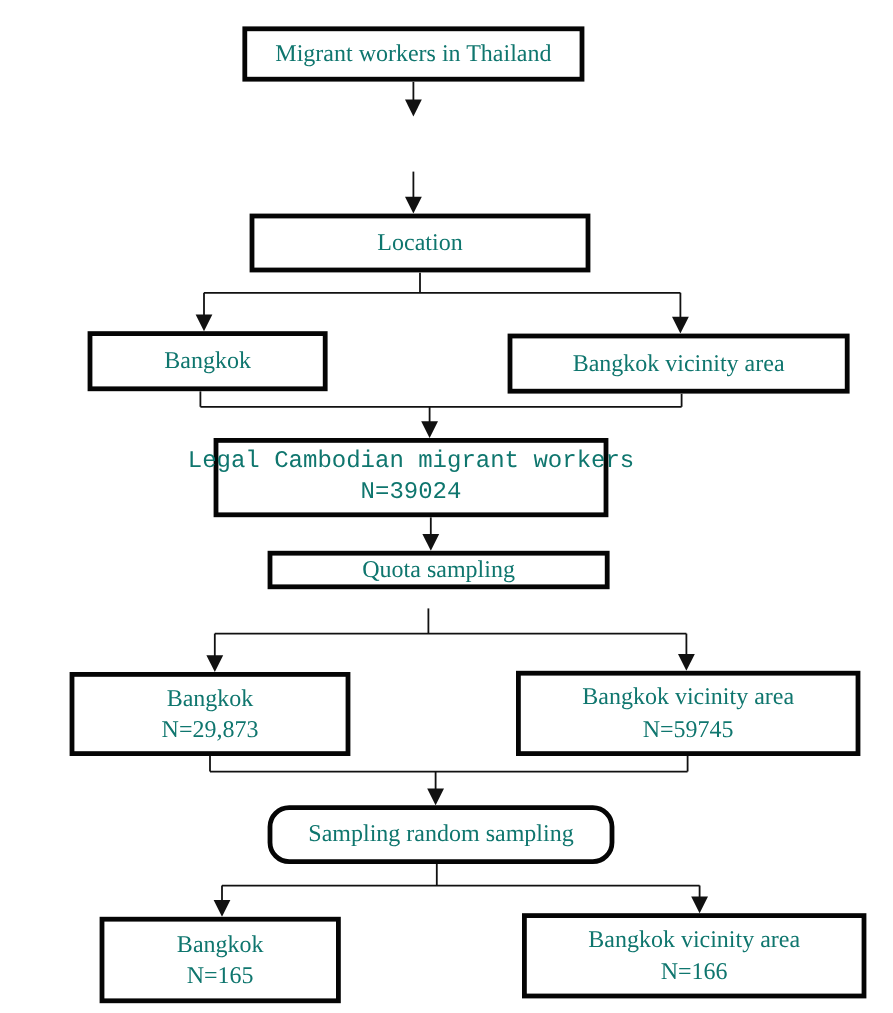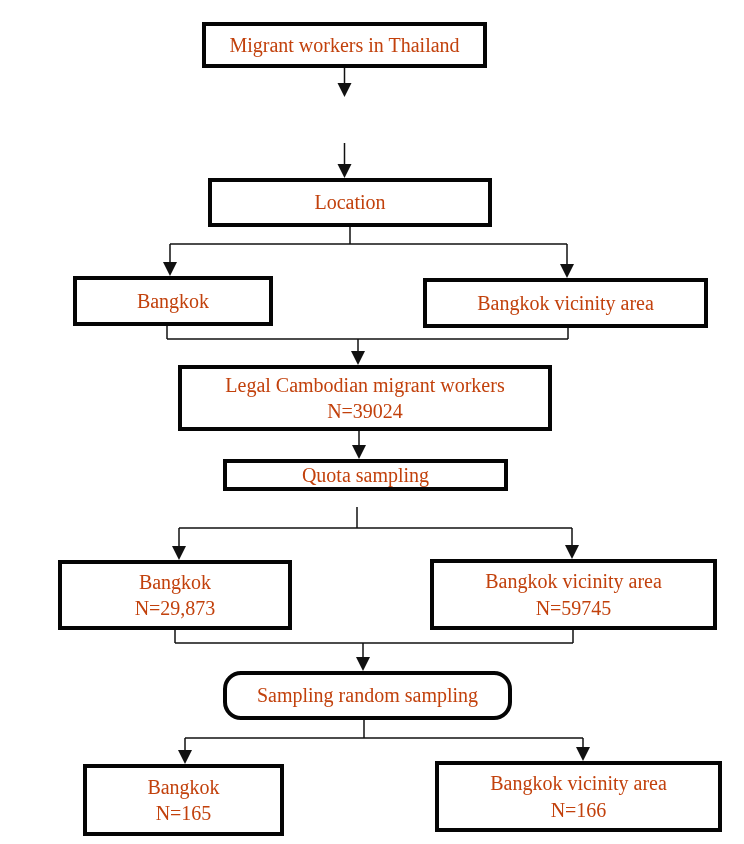--- a/index.html
+++ b/index.html
@@ -6,21 +6,21 @@
     margin: 0;
     padding: 0;
     background: #ffffff;
   }
   .canvas {
     position: relative;
     width: 744px;
     height: 844px;
     background: #ffffff;
     font-family: "Liberation Serif", "DejaVu Serif", serif;
-    color: #c2410c;
+    color: #0f766e;
     overflow: hidden;
   }
   .connector-layer {
     position: absolute;
     left: 0;
     top: 0;
     width: 744px;
     height: 844px;
     pointer-events: none;
   }
@@ -118,21 +118,21 @@
   </div>
 
   <div class="node" style="left:73px; top:276px; width:200px; height:50px;">
     <span class="lbl">Bangkok</span>
   </div>
 
   <div class="node" style="left:423px; top:278px; width:285px; height:50px;">
     <span class="lbl">Bangkok vicinity area</span>
   </div>
 
-  <div class="node" style="left:178px; top:365px; width:374px; height:66px;">
+  <div class="node" style="left:178px; top:365px; width:329px; height:66px;font-family:Liberation Mono, monospace;">
     <span class="lbl">Legal Cambodian migrant workers</span>
     <span class="lbl">N=39024</span>
   </div>
 
   <div class="node" style="left:223px; top:459px; width:285px; height:32px;">
     <span class="lbl">Quota sampling</span>
   </div>
 
   <div class="node" style="left:58px; top:560px; width:234px; height:70px;">
     <span class="lbl">Bangkok</span>

